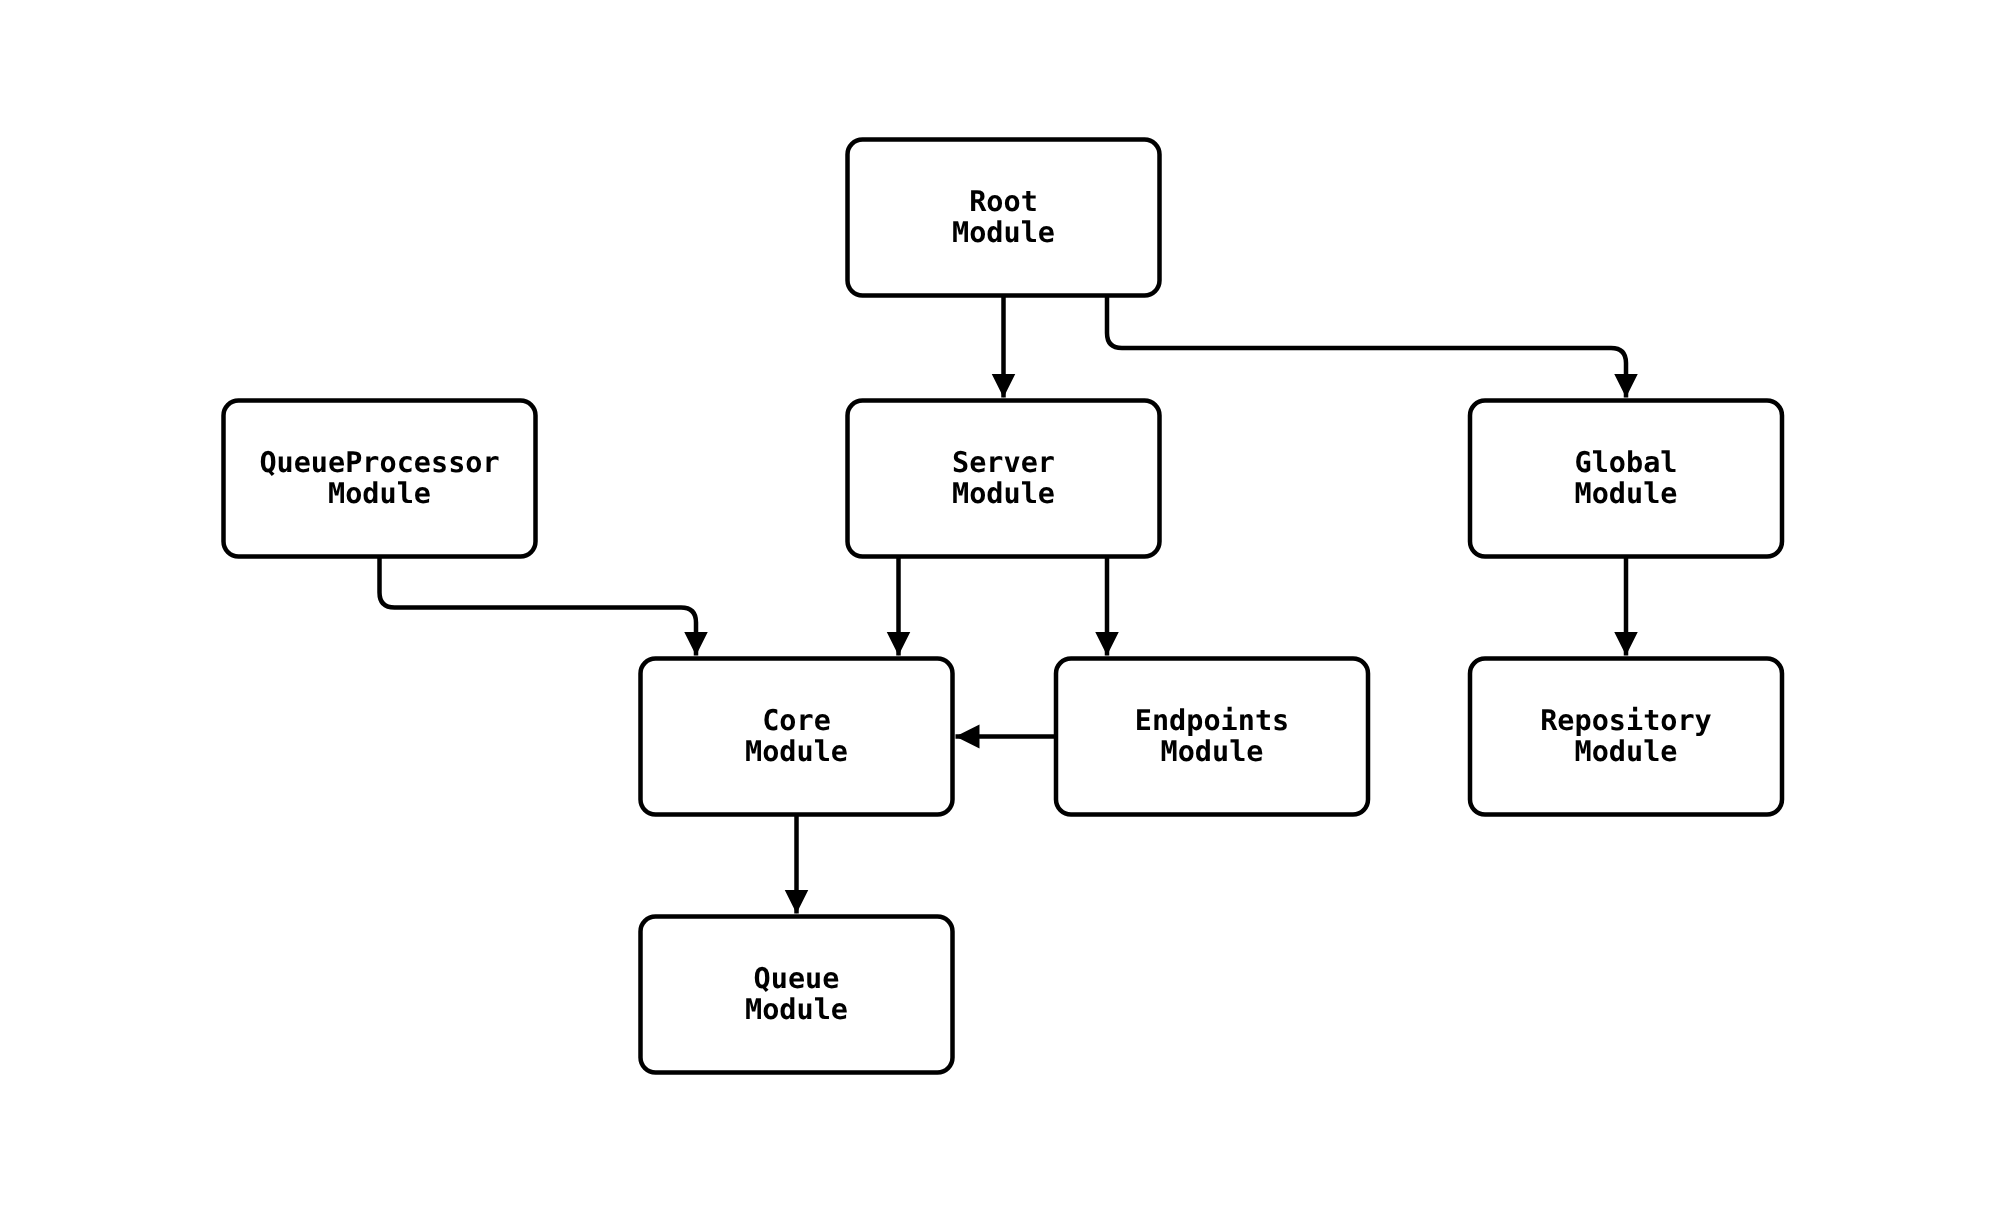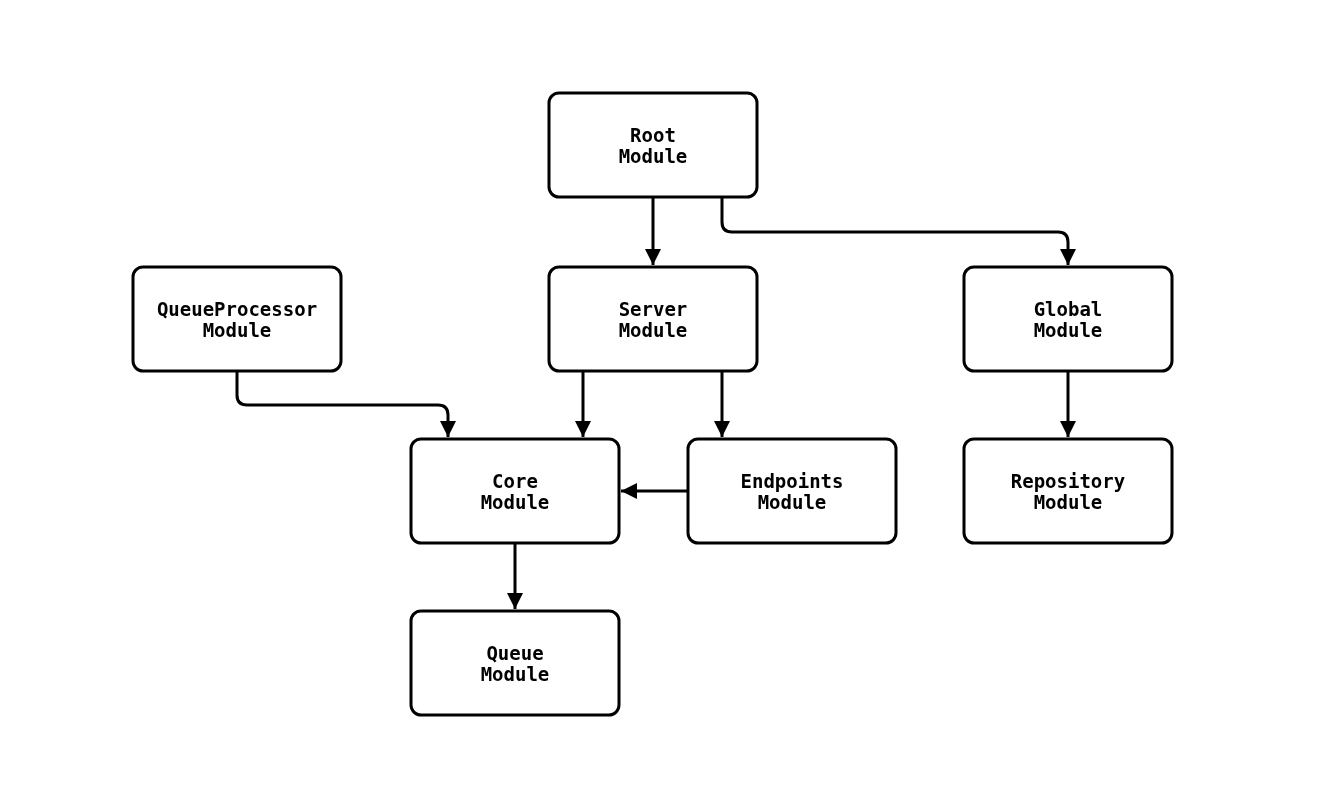--- a/index.html
+++ b/index.html
@@ -8,20 +8,21 @@
     background: #ffffff;
     width: 1337px;
     height: 809px;
     overflow: hidden;
     font-family: "DejaVu Sans Mono", monospace;
   }
   .diagram-wrap {
     position: relative;
     width: 1130px;
     height: 809px;
+    margin-left: 16px;
   }
   svg { display: block; }
   .node-box {
     stroke-linejoin: round;
   }
   .node-label {
     font-family: "DejaVu Sans Mono", monospace;
     font-weight: 700;
     font-size: 19px;
     text-anchor: middle;

